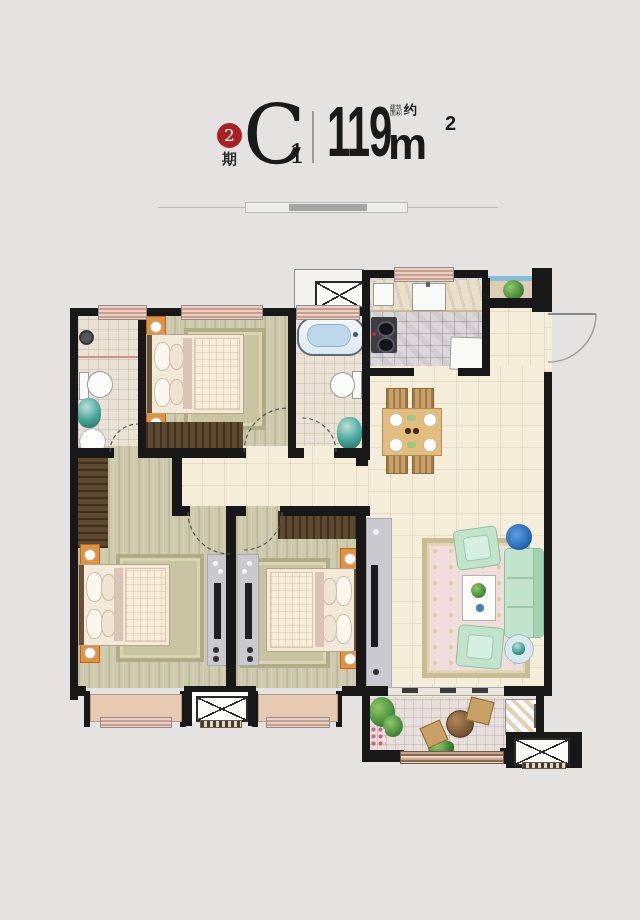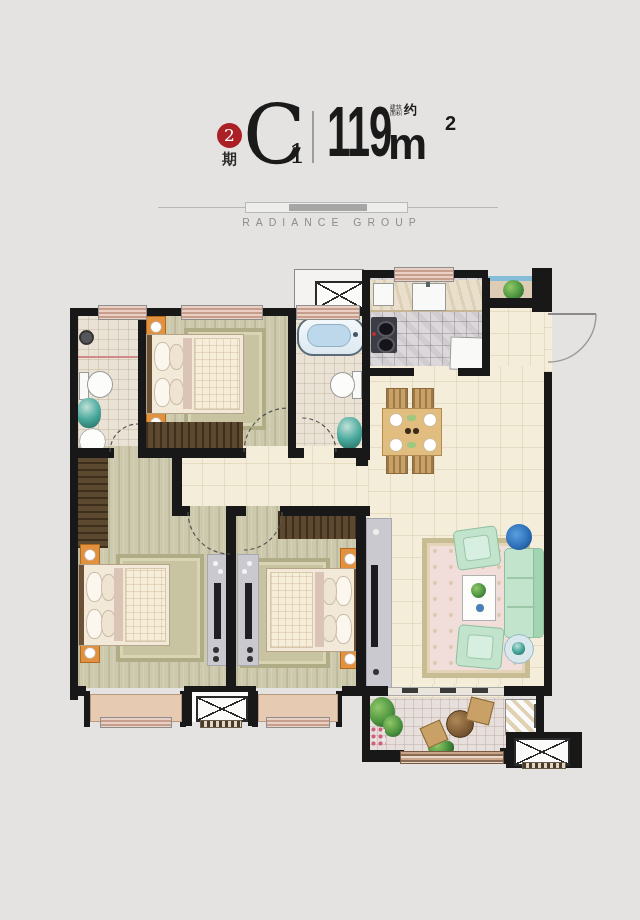--- a/index.html
+++ b/index.html
@@ -86,21 +86,20 @@
     <i style="position:static">建筑</i>
     <i style="position:static">面积</i>
   </u>
   <i class="abs noteApprox" style="left:404px;top:101px">约</i>
   <i class="abs numM" style="left:388px;top:122px">m</i>
   <i class="abs numSup" style="left:445px;top:112px">2</i>
 
   <i class="abs" style="left:158px;top:207px;width:340px;height:1px;background:#b8b8b8"></i>
   <i class="abs" style="left:245px;top:202px;width:161px;height:9px;border:1px solid #b8b8b8;background:#ededeb"></i>
   <i class="abs" style="left:289px;top:204px;width:78px;height:7px;background:#a6a6a6"></i>
-  <i class="abs brand" style="left:126px;top:216px;padding-left:6px">RADIANCE GROUP</i>
 
   <i class="abs tile-warm" style="left:78px;top:314px;width:60px;height:136px"></i>
   <i class="abs wood" style="left:144px;top:314px;width:146px;height:136px"></i>
   <i class="abs tile-warm" style="left:294px;top:314px;width:68px;height:140px"></i>
   <i class="abs tile-gray" style="left:370px;top:278px;width:112px;height:92px"></i>
   <i class="abs tile-cream" style="left:486px;top:300px;width:58px;height:78px"></i>
   <i class="abs tile-cream" style="left:544px;top:312px;width:8px;height:60px"></i>
   <i class="abs tile-cream" style="left:368px;top:366px;width:176px;height:324px"></i>
   <i class="abs tile-cream" style="left:180px;top:446px;width:188px;height:62px"></i>
   <i class="abs wood" style="left:78px;top:446px;width:100px;height:70px"></i>

